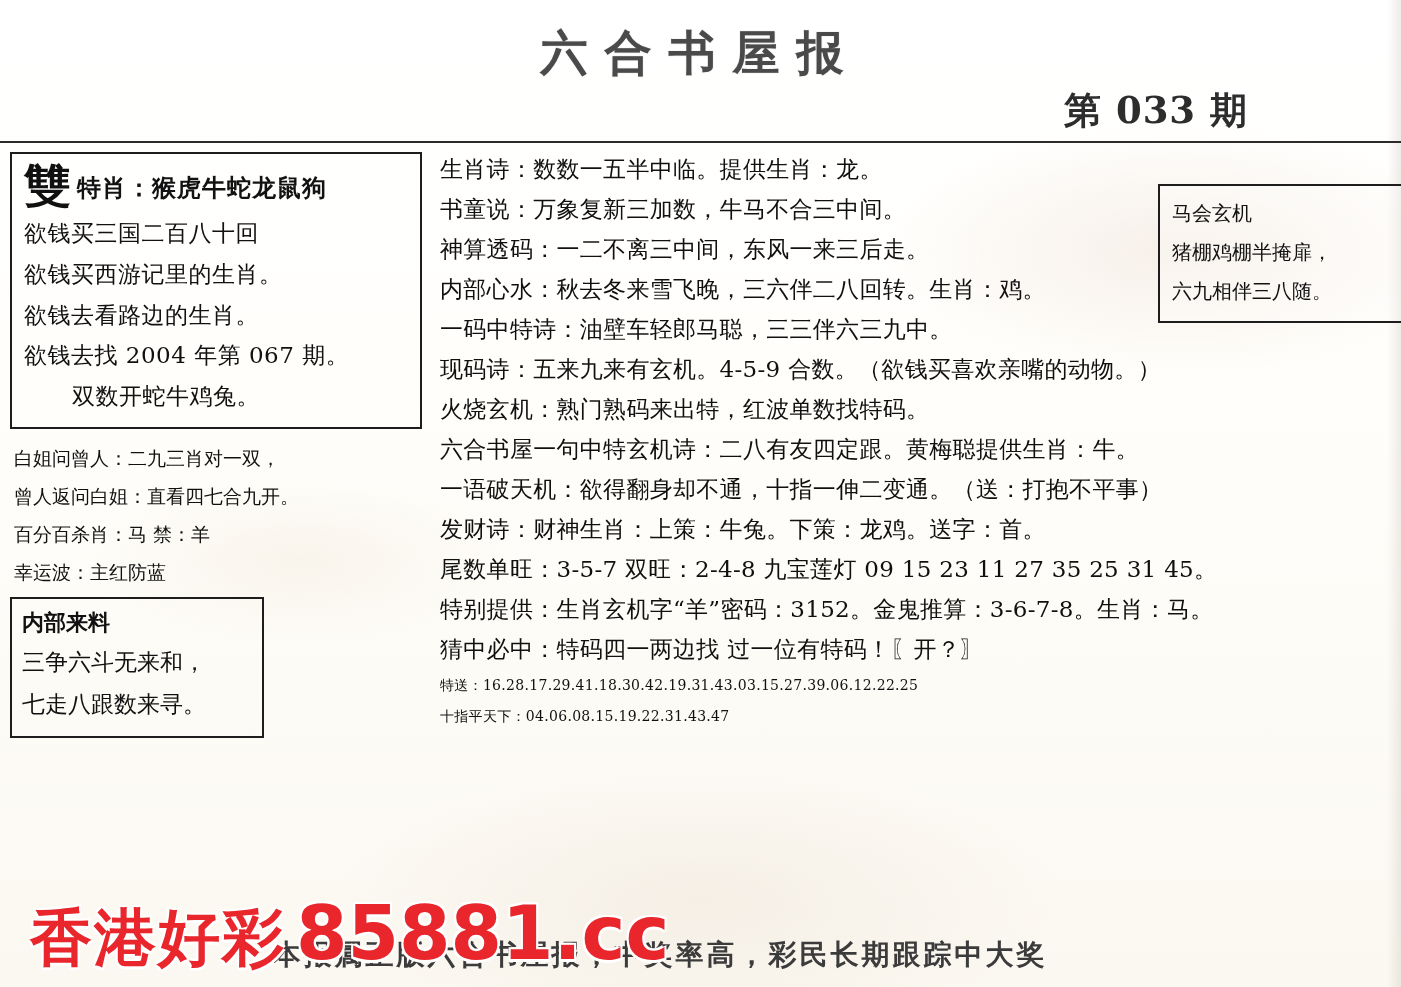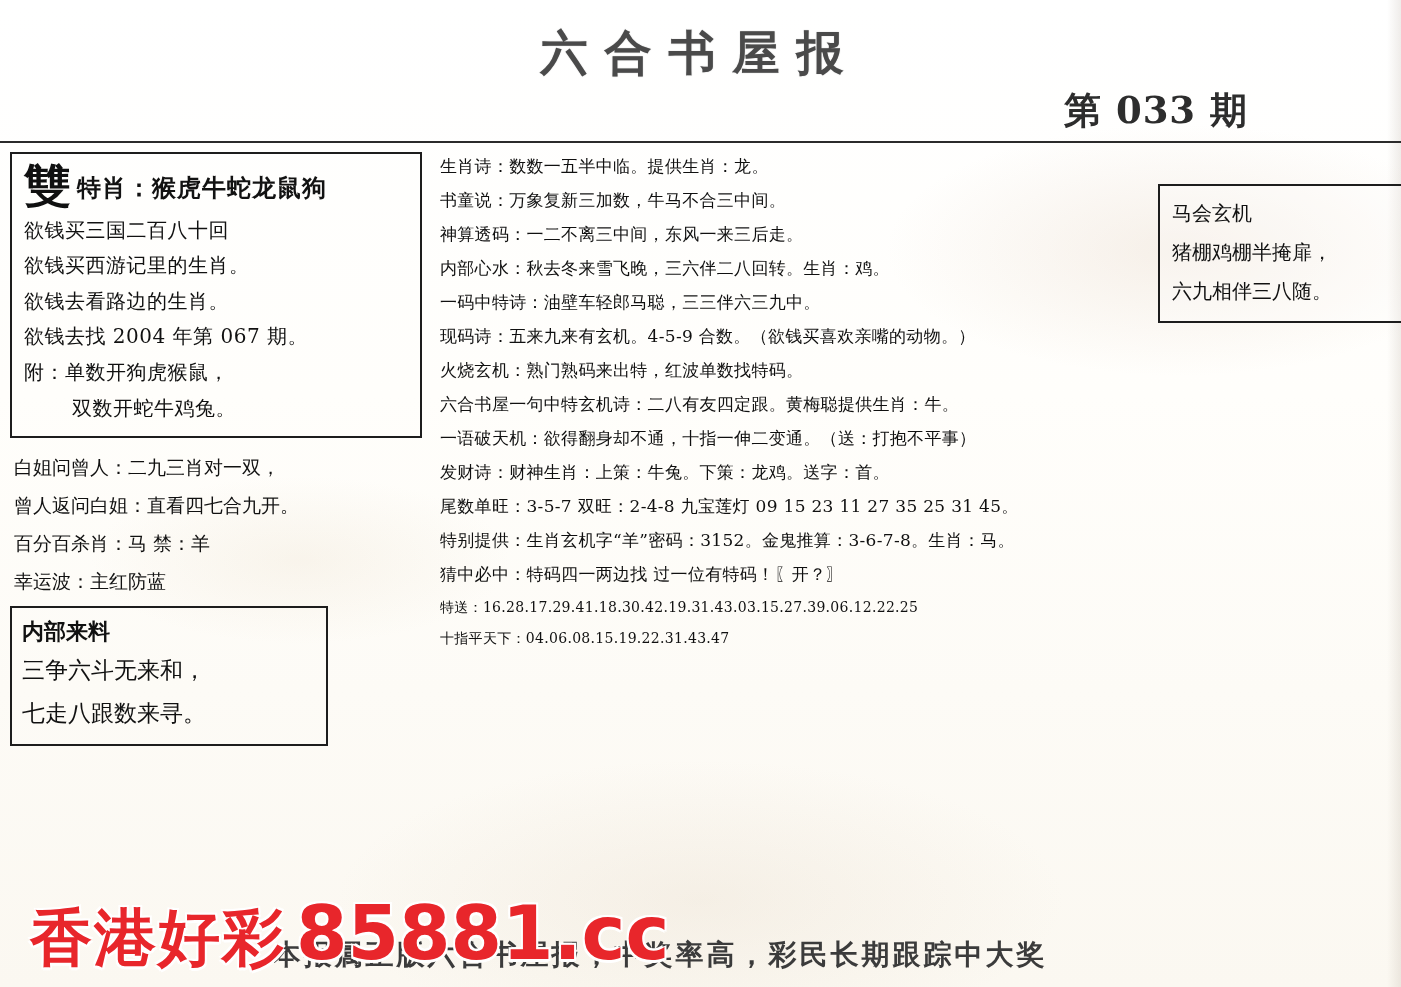--- a/index.html
+++ b/index.html
@@ -100,21 +100,21 @@
     font-family: "DejaVu Serif", "Liberation Serif", serif;
   }
   .lead-label {
     font-size: 24px;
     font-weight: bold;
     color: #121212;
     padding-bottom: 5px;
     letter-spacing: 1px;
   }
   .lead-line {
-    font-size: 20px;
+    font-size: 23px;
     color: #111;
     line-height: 1.78;
     white-space: nowrap;
     letter-spacing: 0.5px;
   }
   .lead-line.indent {
     padding-left: 48px;
   }
 
   .qa-block {
@@ -123,21 +123,21 @@
   }
   .qa-line {
     font-size: 19px;
     color: #111;
     line-height: 2.0;
     white-space: nowrap;
   }
 
   .inner-box {
     margin-top: 6px;
-    width: 318px;
+    width: 254px;
     padding: 6px 10px 10px 10px;
   }
   .inner-title {
     font-size: 22px;
     font-weight: bold;
     color: #111;
     line-height: 1.6;
   }
   .inner-line {
     font-size: 23px;
@@ -147,21 +147,21 @@
   }
 
   
   .mid-col {
     position: absolute;
     top: 158px;
     left: 440px;
     width: 730px;
   }
   .mid-line {
-    font-size: 17px;
+    font-size: 23px;
     color: #101010;
     line-height: 1.0;
     margin-bottom: 17px;
     white-space: nowrap;
     letter-spacing: 0.3px;
   }
   .mid-line.small { font-size: 14px; }
 
   
   .note-box {
@@ -251,21 +251,20 @@
   <div class="left-col">
     <div class="box lead-box">
       <div class="lead-row">
         <div class="big-char">雙</div>
         <div class="lead-label">特肖：猴虎牛蛇龙鼠狗</div>
       </div>
       <div class="lead-line">欲钱买三国二百八十回</div>
       <div class="lead-line">欲钱买西游记里的生肖。</div>
       <div class="lead-line">欲钱去看路边的生肖。</div>
       <div class="lead-line">欲钱去找 2004 年第 067 期。</div>
-      <div class="lead-line">附：单数开狗虎猴鼠，</div>
       <div class="lead-line indent">双数开蛇牛鸡兔。</div>
     </div>
 
     <div class="qa-block">
       <div class="qa-line">白姐问曾人：二九三肖对一双，</div>
       <div class="qa-line">曾人返问白姐：直看四七合九开。</div>
       <div class="qa-line">百分百杀肖：马  禁：羊</div>
       <div class="qa-line">幸运波：主红防蓝</div>
     </div>
 

